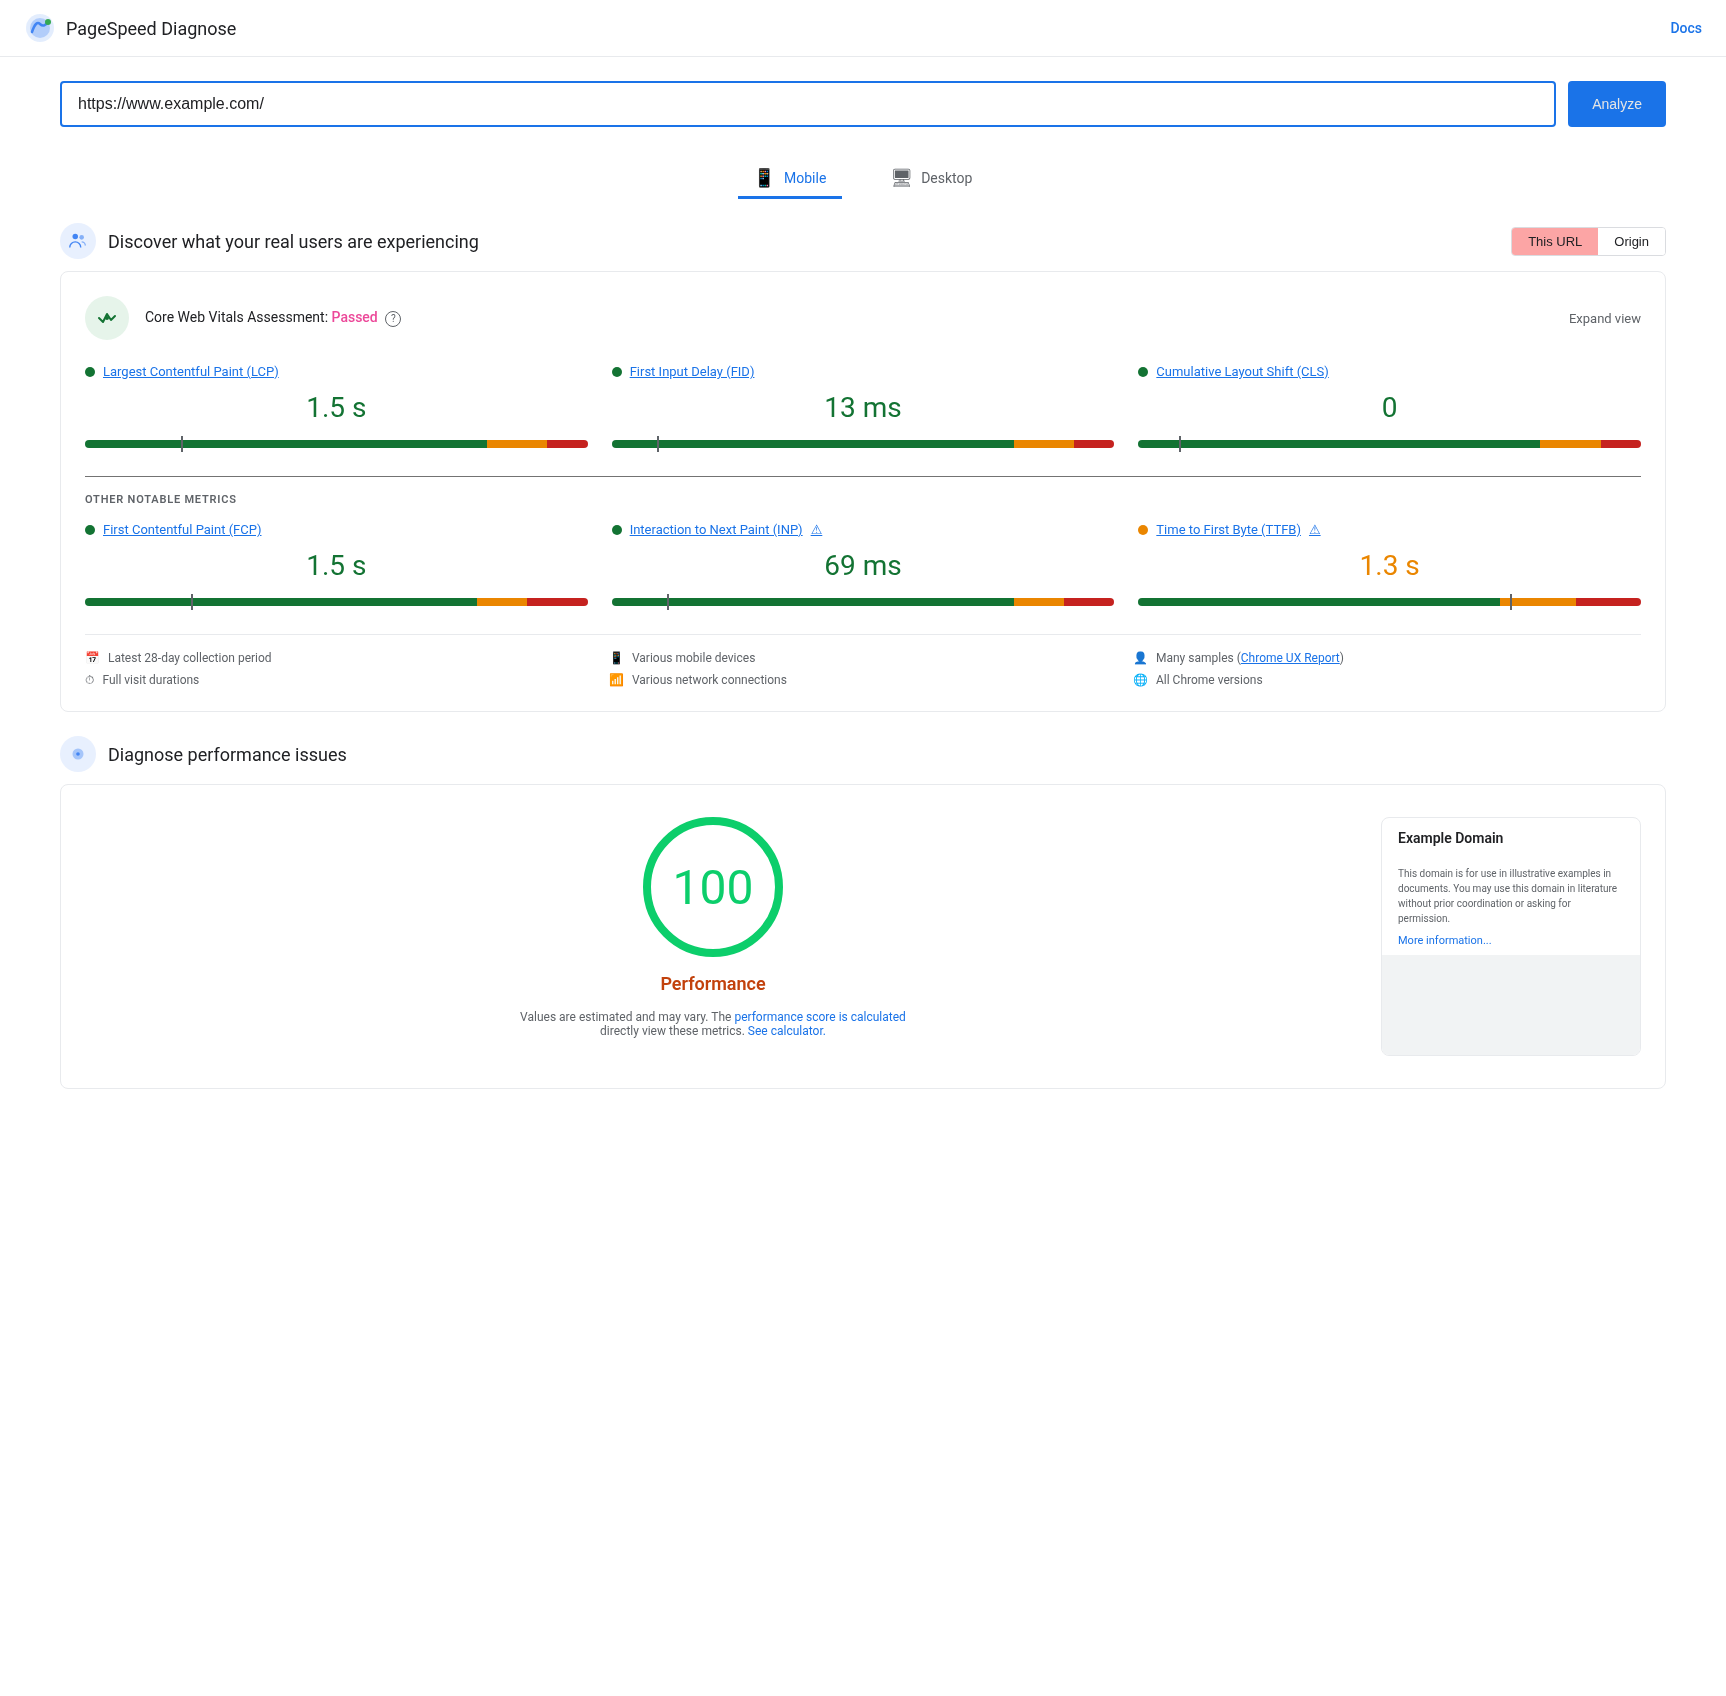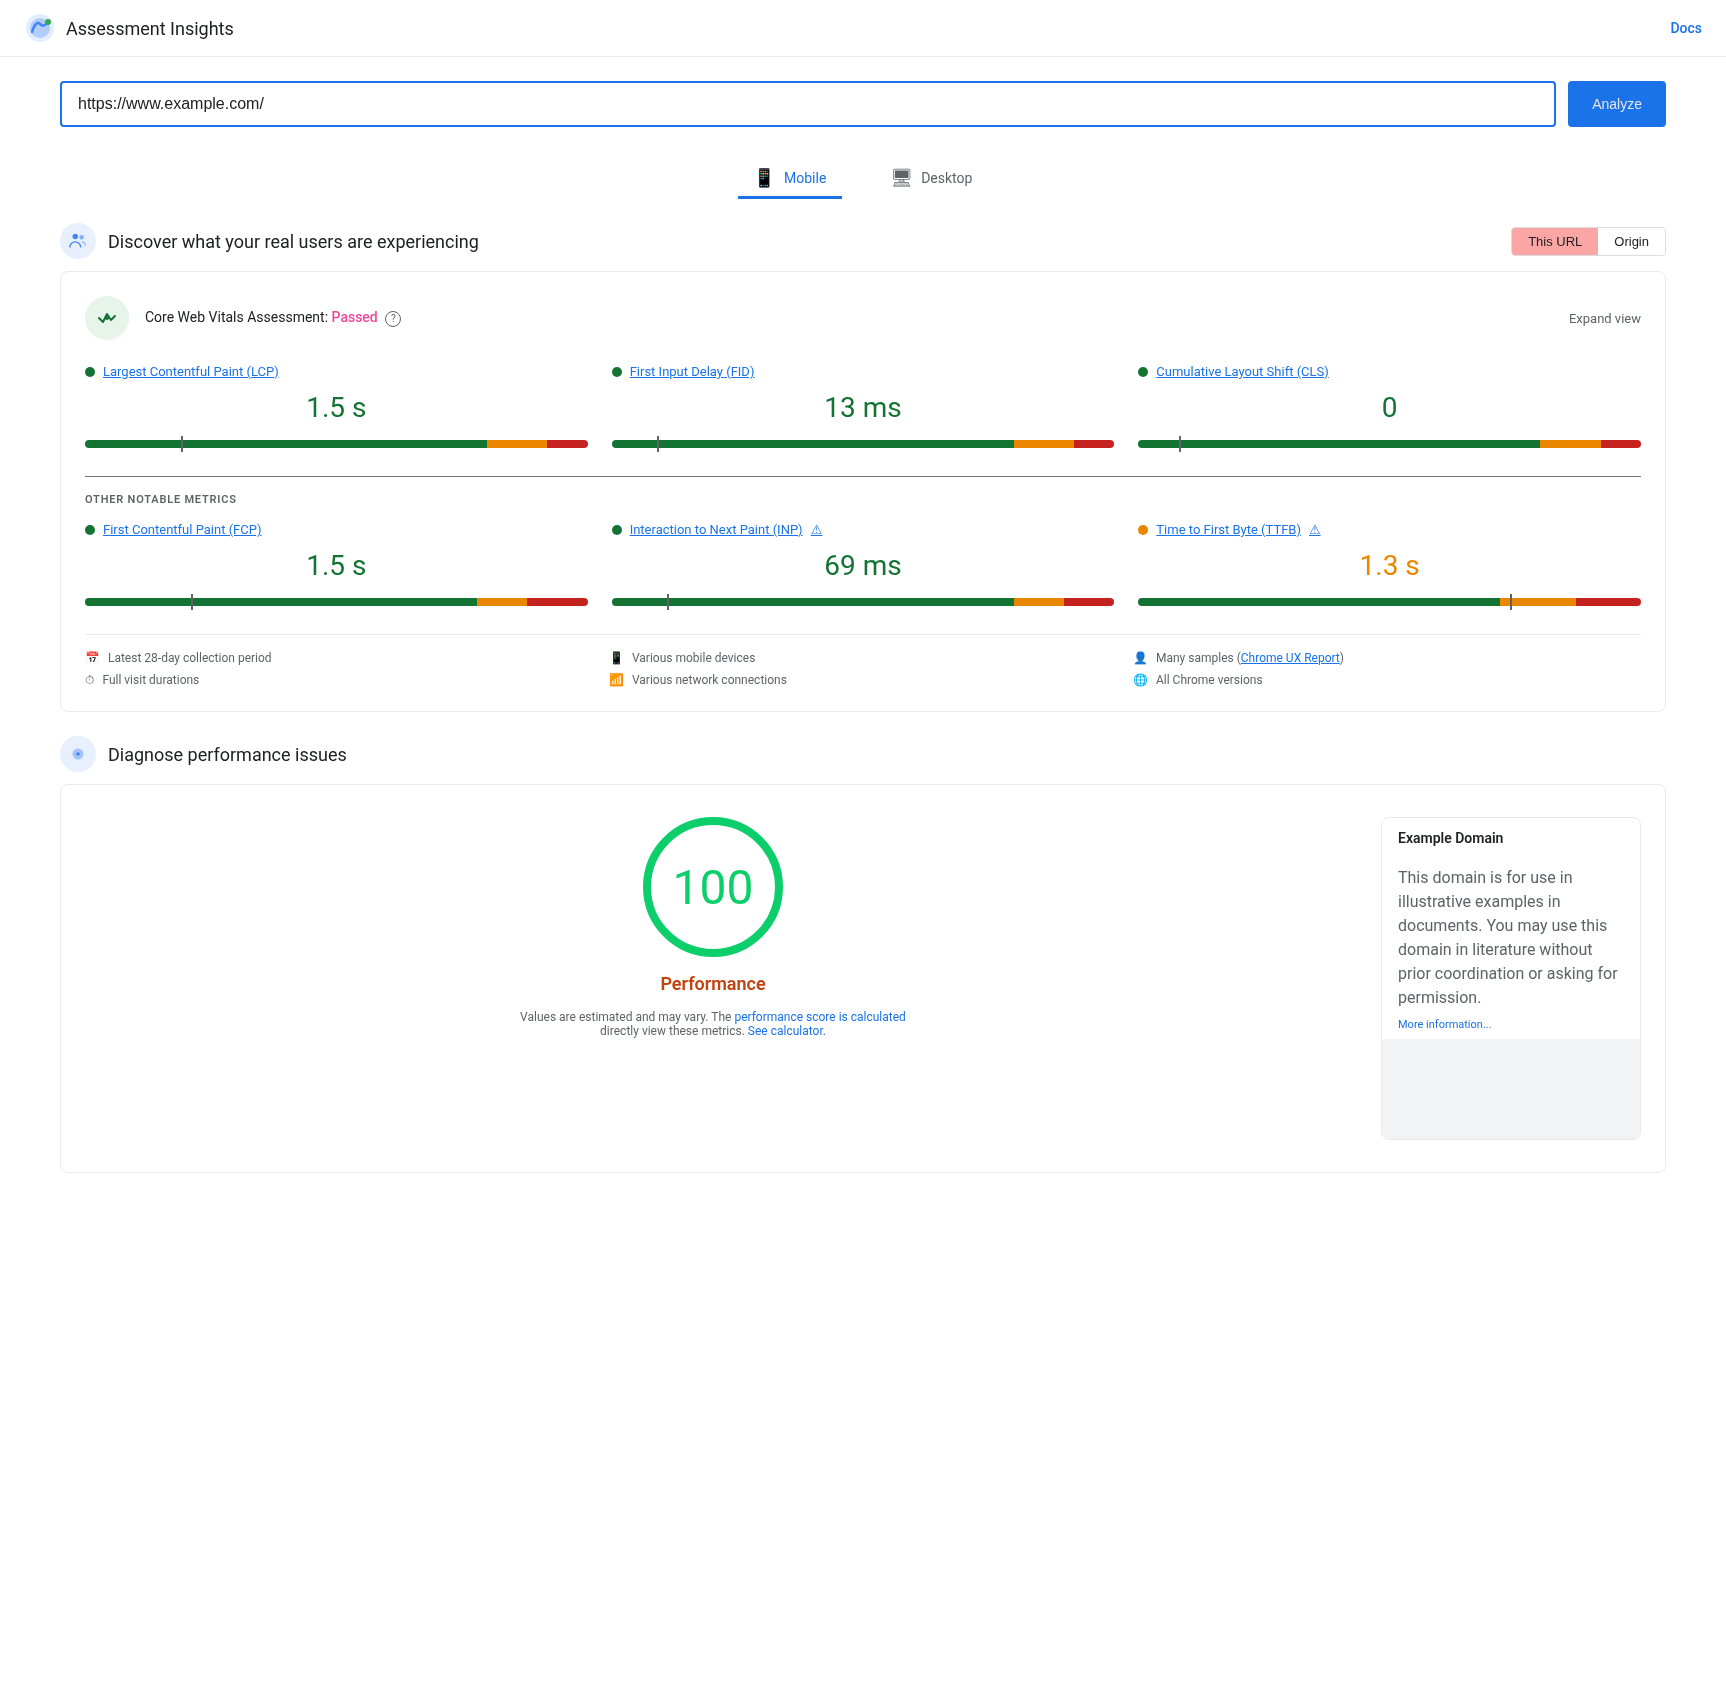--- a/index.html
+++ b/index.html
@@ -79,39 +79,39 @@
     .perf-left { display: flex; flex-direction: column; align-items: center; gap: 16px; flex: 1; }
     .score-circle { width: 140px; height: 140px; border-radius: 50%; border: 8px solid #0cce6b; display: flex; align-items: center; justify-content: center; }
     .score-number { font-size: 48px; font-weight: 400; color: #0cce6b; }
     .score-label { font-size: 18px; font-weight: 600; color: #c2410c; }
     .perf-note { font-size: 12px; color: #5f6368; text-align: center; max-width: 400px; }
     .perf-note a { color: #1a73e8; text-decoration: none; }
 
     .perf-right { flex: 0 0 260px; }
     .screenshot-card { border: 1px solid #e8eaed; border-radius: 8px; overflow: hidden; background: #fff; }
     .screenshot-header { padding: 12px 16px; font-weight: 600; font-size: 14px; }
-    .screenshot-text { padding: 8px 16px; font-size: 16px; color: #5f6368; line-height: 1.5; }
+    .screenshot-text { padding: 8px 16px; font-size: 10px; color: #5f6368; line-height: 1.5; }
     .screenshot-link { color: #1a73e8; text-decoration: none; font-size: 11px; padding: 0 16px; display: block; margin-bottom: 8px; }
     .screenshot-body { background: #f1f3f4; height: 100px; }
 
     
     .info-icon { display: inline-flex; align-items: center; justify-content: center; width: 16px; height: 16px; border-radius: 50%; border: 1px solid #5f6368; color: #5f6368; font-size: 10px; cursor: pointer; margin-left: 4px; }
   </style>
 </head>
 <body>
 
 <header class="header">
   <div class="header-left">
     <svg class="logo-icon" viewBox="0 0 32 32" fill="none" xmlns="http://www.w3.org/2000/svg">
       <circle cx="16" cy="16" r="14" fill="#4285F4" opacity="0.15"></circle>
       <circle cx="16" cy="16" r="10" fill="#4285F4" opacity="0.3"></circle>
       <path d="M8 20 Q12 8 16 12 Q20 16 24 10" stroke="#4285F4" stroke-width="2.5" fill="none" stroke-linecap="round"></path>
       <circle cx="24" cy="10" r="3" fill="#34A853"></circle>
     </svg>
-    <span class="header-title">Assessment Insights</span>
+    <span class="header-title">PageSpeed Diagnose</span>
   </div>
   <a class="docs-link">Docs</a>
 </header>
 
 <div class="search-section">
   <div class="search-bar">
     <input class="url-input" type="text" value="https://www.example.com/" style="">
     <button class="analyze-btn">Analyze</button>
   </div>
 </div>

